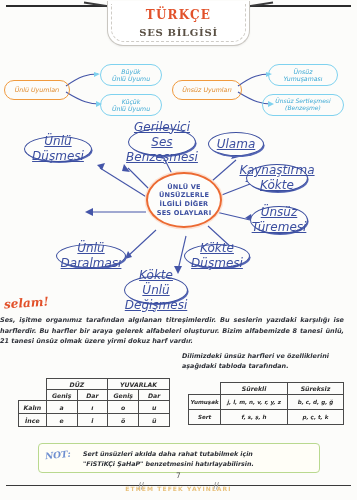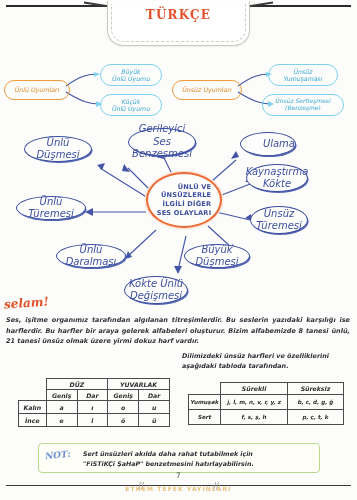--- a/index.html
+++ b/index.html
@@ -63,45 +63,46 @@
   .hbox.cyan{border:1.4px solid #7fd2ef;color:#3aa8d4;}
   .hbox span{display:block;padding:0 4px;}
 
   
   .node{
     position:absolute;
     display:flex;align-items:center;justify-content:center;text-align:center;
     border:1.5px solid #3c4fa0;
     border-radius:50%;
     color:#3c4fa0;
-    font-size:10px;line-height:1.25;
+    font-size:12px;line-height:1.25;
     font-family:"DejaVu Sans",sans-serif;
     font-style:italic;
     box-shadow:1.2px 1.6px 0 -0.6px #5566b5;
     background:#fdfdfb;
+    text-decoration:underline;
   }
   .center-node{
     position:absolute;
-    display:flex;align-items:center;justify-content:center;text-align:right;
+    display:flex;align-items:center;justify-content:center;text-align:center;
     border:2.6px solid #ec6a32;border-radius:50%;
     color:#3c4fa0;font-size:6.6px;line-height:1.3;font-weight:bold;
     background:#fdfdfb;
     box-shadow:0 0 0 1.4px #fbe3d6;
     letter-spacing:.2px;
   }
   .arrow{position:absolute;stroke:#4455a8;stroke-width:1.1;fill:none;}
 
   
   .selam{
     position:absolute;left:4px;top:296px;
     color:#e2512a;font-size:12px;font-weight:bold;font-style:italic;
     font-family:"DejaVu Serif",serif;transform:rotate(-4deg);
   }
   .para{
-    position:absolute;left:6px;top:315px;width:344px;
+    position:absolute;left:0;top:315px;width:344px;
     color:#31343c;font-size:6.5px;line-height:1.62;
     font-style:italic;font-weight:bold;
     font-family:"DejaVu Sans",sans-serif;
     text-align:justify;
   }
   .lead{
     position:absolute;width:160px;
     color:#2c2f36;font-size:6.4px;line-height:1.5;
     font-style:italic;font-weight:bold;
   }
@@ -157,20 +158,21 @@
 <div class="page">
 
   <div class="rule-top"></div>
   <div class="rule-bottom"></div>
 
   <div class="banner">
     <div class="wing l"></div>
     <div class="wing r"></div>
     <div class="plate"></div>
     <div class="t1">TÜRKÇE</div>
+    <div class="t2">SES BİLGİSİ</div>
   </div>
 
   <svg style="position:absolute;left:0;top:60px;width:357px;height:58px;">
     <path d="M66,26 C80,16 88,14 98,14" class="arrow" stroke="#7fd2ef" fill="none"></path>
     <path d="M94,12 l6,2 l-6,3" fill="#7fd2ef" stroke="none"></path>
     <path d="M66,32 C82,42 90,44 100,44" class="arrow" stroke="#7fd2ef" fill="none"></path>
     <path d="M96,41 l6,3 l-6,3" fill="#7fd2ef" stroke="none"></path>
     <path d="M238,26 C252,16 260,14 270,14" class="arrow" stroke="#7fd2ef" fill="none"></path>
     <path d="M266,12 l6,2 l-6,3" fill="#7fd2ef" stroke="none"></path>
     <path d="M238,32 C254,42 262,44 272,44" class="arrow" stroke="#7fd2ef" fill="none"></path>
@@ -241,56 +243,53 @@
     </div>
   </div>
 
   <div class="node" style="left:128px;top:128px;width:66px;height:26px;">
     <div>
       <div>Gerileyici Ses</div>
       <div>Benzeşmesi</div>
     </div>
   </div>
 
-  <div class="node" style="left:240px;top:132px;width:54px;height:22px;justify-content:flex-end;">
+  <div class="node" style="left:208px;top:132px;width:54px;height:22px;">
     <span>Ulama</span>
   </div>
 
   <div class="node" style="left:246px;top:164px;width:60px;height:26px;">
     <div>
       <div>Kaynaştırma</div>
       <div>Kökte</div>
     </div>
   </div>
 
   <div class="node" style="left:250px;top:206px;width:56px;height:26px;">
     <div>
       <div>Ünsüz</div>
       <div>Türemesi</div>
     </div>
   </div>
 
   <div class="node" style="left:184px;top:244px;width:64px;height:22px;">
-    <span>Büyük Düşmesi</span>
+    <span>Kökte Düşmesi</span>
   </div>
 
   <div class="node" style="left:124px;top:276px;width:62px;height:26px;">
     <div>
       <div>Kökte Ünlü</div>
       <div>Değişmesi</div>
     </div>
   </div>
 
   <div class="node" style="left:56px;top:244px;width:68px;height:22px;">
     <span>Ünlü Daralması</span>
   </div>
 
-  <div class="node" style="left:16px;top:196px;width:68px;height:22px;">
-    <span>Ünlü Türemesi</span>
-  </div>
 
   <div class="node" style="left:24px;top:136px;width:66px;height:24px;align-items:center;">
     <span>Ünlü Düşmesi</span>
   </div>
 
   <div class="selam">selam!</div>
   <div class="para">Ses, işitme organımız tarafından algılanan titreşimlerdir. Bu seslerin yazıdaki karşılığı ise harflerdir. Bu harfler bir araya gelerek alfabeleri oluşturur. Bizim alfabemizde 8 tanesi ünlü, 21 tanesi ünsüz olmak üzere yirmi dokuz harf vardır.</div>
 
   <div class="lead" style="left:182px;top:352px;">Dilimizdeki ünsüz harfleri ve özelliklerini aşağıdaki tabloda tarafından.</div>
 

